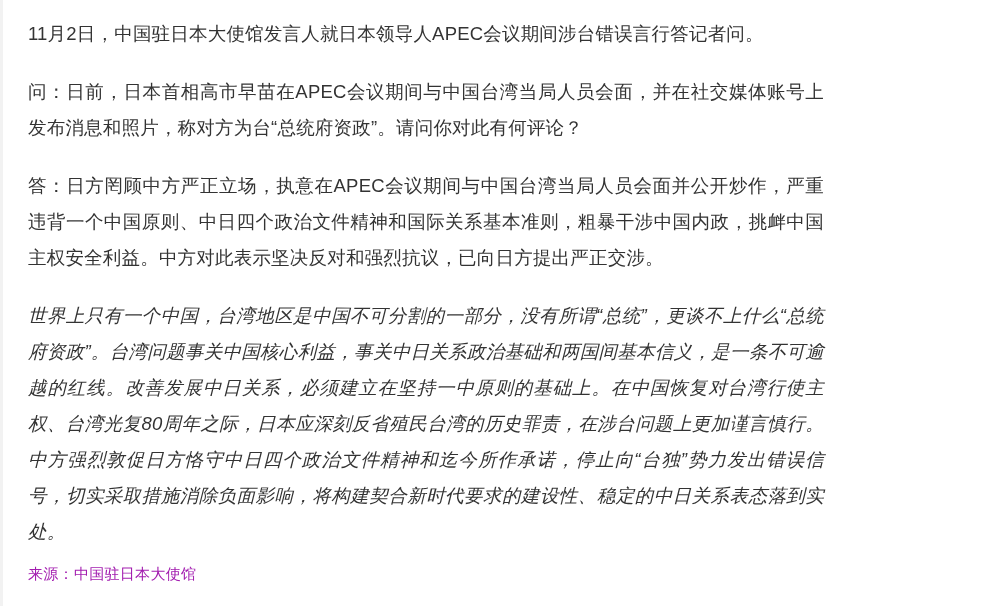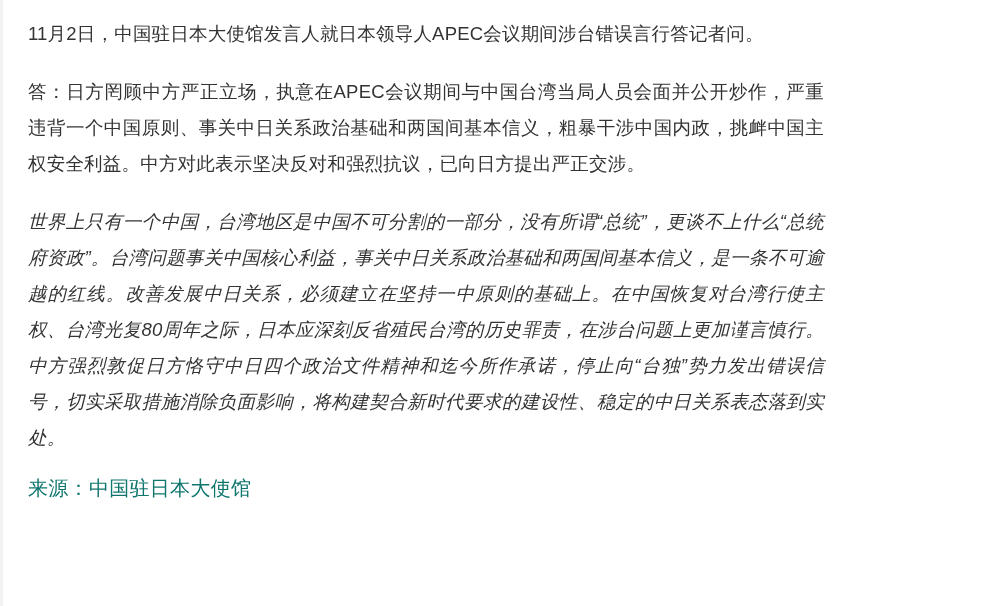--- a/index.html
+++ b/index.html
@@ -31,40 +31,41 @@
   }
   .para {
     margin: 0 0 22px 0;
     color: #333333;
   }
   .para:last-of-type {
     margin-bottom: 0;
     font-style: italic;
   }
   .source {
-    margin-top: 21px;
-    font-size: 20px;
+    margin-top: 13px;
+    font-size: 15px;
     line-height: 22px;
-    color: #0f766e;
+    color: #a21caf;
     letter-spacing: 0.3px;
   }
   .left-rule {
     position: absolute;
     left: 0;
     top: 0;
     width: 3px;
     height: 606px;
     background: #f2f2f2;
   }
 </style>
 </head>
 <body>
 
 <div class="page">
   <div class="left-rule"></div>
 
   <div class="article">
     <p class="para">11月2日，中国驻日本大使馆发言人就日本领导人APEC会议期间涉台错误言行答记者问。</p>
-    <p class="para">答：日方罔顾中方严正立场，执意在APEC会议期间与中国台湾当局人员会面并公开炒作，严重违背一个中国原则、事关中日关系政治基础和两国间基本信义，粗暴干涉中国内政，挑衅中国主权安全利益。中方对此表示坚决反对和强烈抗议，已向日方提出严正交涉。</p>
+    <p class="para">问：日前，日本首相高市早苗在APEC会议期间与中国台湾当局人员会面，并在社交媒体账号上发布消息和照片，称对方为台“总统府资政”。请问你对此有何评论？</p>
+    <p class="para">答：日方罔顾中方严正立场，执意在APEC会议期间与中国台湾当局人员会面并公开炒作，严重违背一个中国原则、中日四个政治文件精神和国际关系基本准则，粗暴干涉中国内政，挑衅中国主权安全利益。中方对此表示坚决反对和强烈抗议，已向日方提出严正交涉。</p>
     <p class="para">世界上只有一个中国，台湾地区是中国不可分割的一部分，没有所谓“总统”，更谈不上什么“总统府资政”。台湾问题事关中国核心利益，事关中日关系政治基础和两国间基本信义，是一条不可逾越的红线。改善发展中日关系，必须建立在坚持一中原则的基础上。在中国恢复对台湾行使主权、台湾光复80周年之际，日本应深刻反省殖民台湾的历史罪责，在涉台问题上更加谨言慎行。中方强烈敦促日方恪守中日四个政治文件精神和迄今所作承诺，停止向“台独”势力发出错误信号，切实采取措施消除负面影响，将构建契合新时代要求的建设性、稳定的中日关系表态落到实处。</p>
     <div class="source">来源：中国驻日本大使馆</div>
   </div>
 </div>
 
 </body></html>

